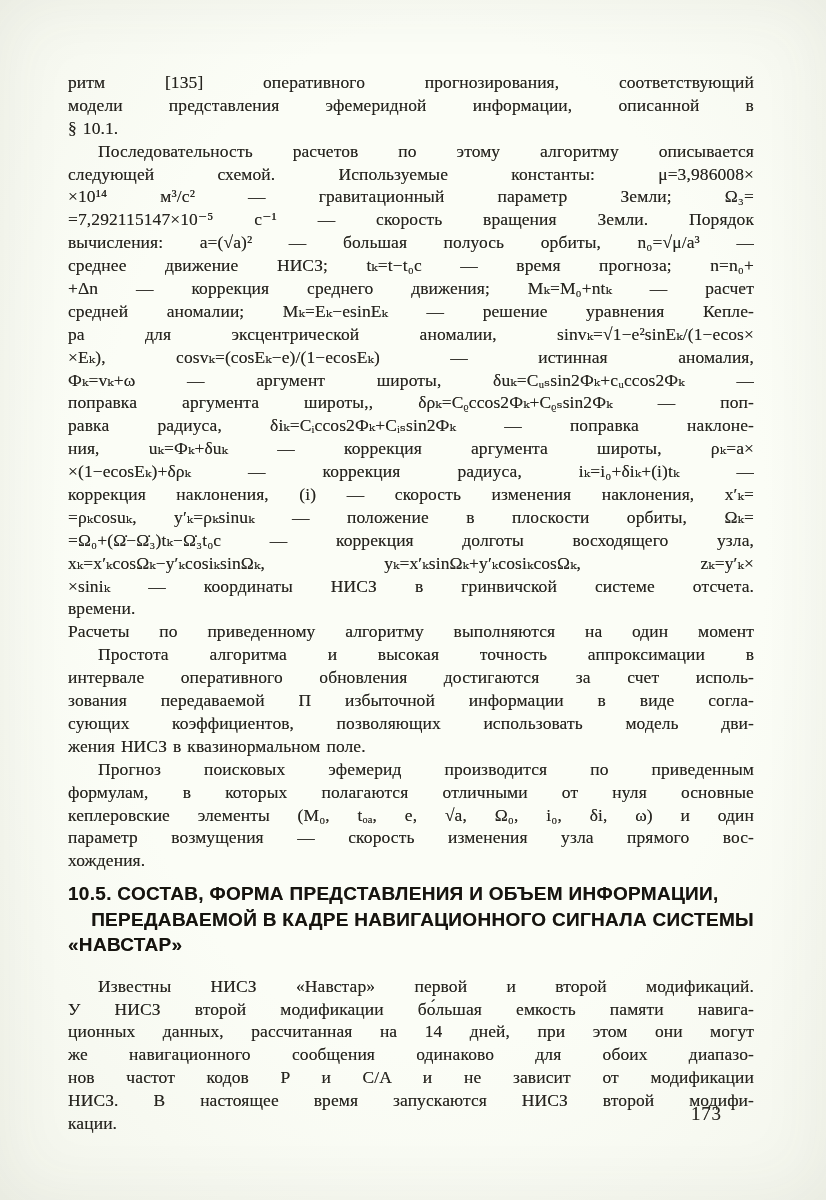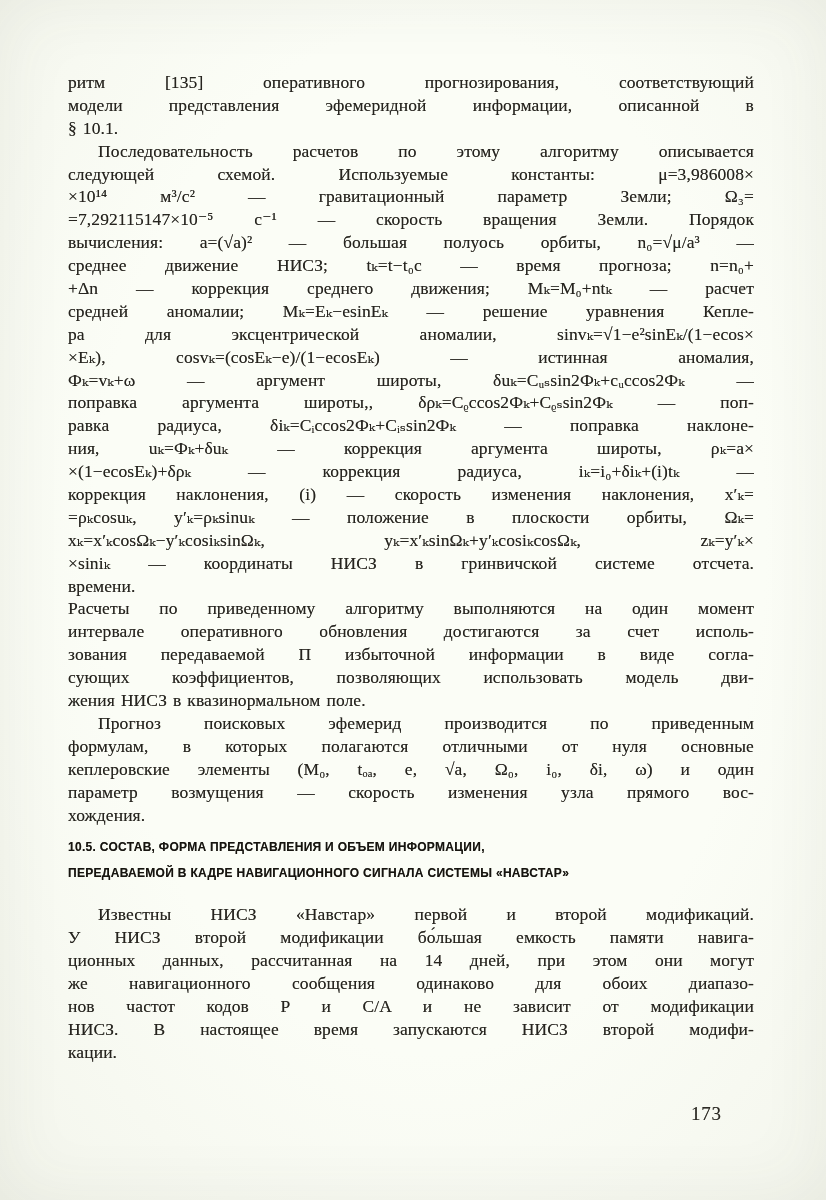--- a/index.html
+++ b/index.html
@@ -42,25 +42,25 @@
   }
   .paragraph .line.indent { text-indent: 30px; }
 
   .heading {
     margin-top: 9px;
     margin-bottom: 17px;
   }
   .heading .line {
     font-family: "Liberation Sans", "DejaVu Sans", sans-serif;
     font-weight: 700;
-    font-size: 12px;
+    font-size: 19px;
     line-height: 25.5px;
     color: #16140f;
     letter-spacing: 0.3px;
-    text-align: center;
+    text-align: right;
     text-align-last: left;
     text-shadow: 0 0 0.6px rgba(25, 22, 15, 0.55);
   }
 
   .page-number {
     position: absolute;
     left: 691px;
     top: 1103px;
     font-size: 19px;
     letter-spacing: 0.8px;
@@ -100,26 +100,28 @@
         <div class="line">средней аномалии; Mₖ=Eₖ−esinEₖ — решение уравнения Кепле-</div>
         <div class="line">ра для эксцентрической аномалии, sinvₖ=√1−e²sinEₖ/(1−ecos×</div>
         <div class="line">×Eₖ), cosvₖ=(cosEₖ−e)/(1−ecosEₖ) — истинная аномалия,</div>
         <div class="line">Фₖ=vₖ+ω — аргумент широты, δuₖ=Cᵤₛsin2Фₖ+cᵤccos2Фₖ —</div>
         <div class="line">поправка аргумента широты,, δρₖ=Cᵨccos2Фₖ+Cᵨₛsin2Фₖ — поп-</div>
         <div class="line">равка радиуса, δiₖ=Cᵢccos2Фₖ+Cᵢₛsin2Фₖ — поправка наклоне-</div>
         <div class="line">ния, uₖ=Фₖ+δuₖ — коррекция аргумента широты, ρₖ=a×</div>
         <div class="line">×(1−ecosEₖ)+δρₖ — коррекция радиуса, iₖ=i₀+δiₖ+(i)tₖ —</div>
         <div class="line">коррекция наклонения, (i) — скорость изменения наклонения, x′ₖ=</div>
         <div class="line">=ρₖcosuₖ, y′ₖ=ρₖsinuₖ — положение в плоскости орбиты, Ωₖ=</div>
+        <div class="line">=Ω₀+(Ω̇−Ω̇₃)tₖ−Ω̇₃t₀c — коррекция долготы восходящего узла,</div>
         <div class="line">xₖ=x′ₖcosΩₖ−y′ₖcosiₖsinΩₖ, yₖ=x′ₖsinΩₖ+y′ₖcosiₖcosΩₖ, zₖ=y′ₖ×</div>
         <div class="line">×siniₖ — координаты НИСЗ в гринвичской системе отсчета.</div>
         <div class="line last">времени.</div>
         <div class="line">Расчеты по приведенному алгоритму выполняются на один момент</div>
       </div>
       <div class="block paragraph">
+        <div class="line indent">Простота алгоритма и высокая точность аппроксимации в</div>
         <div class="line">интервале оперативного обновления достигаются за счет исполь-</div>
         <div class="line">зования передаваемой П избыточной информации в виде согла-</div>
         <div class="line">сующих коэффициентов, позволяющих использовать модель дви-</div>
         <div class="line last">жения НИСЗ в квазинормальном поле.</div>
       </div>
       <div class="block paragraph">
         <div class="line indent">Прогноз поисковых эфемерид производится по приведенным</div>
         <div class="line">формулам, в которых полагаются отличными от нуля основные</div>
         <div class="line">кеплеровские элементы (M₀, tₒₐ, e, √a, Ω₀, i₀, δi, ω) и один</div>
         <div class="line">параметр возмущения — скорость изменения узла прямого вос-</div>

